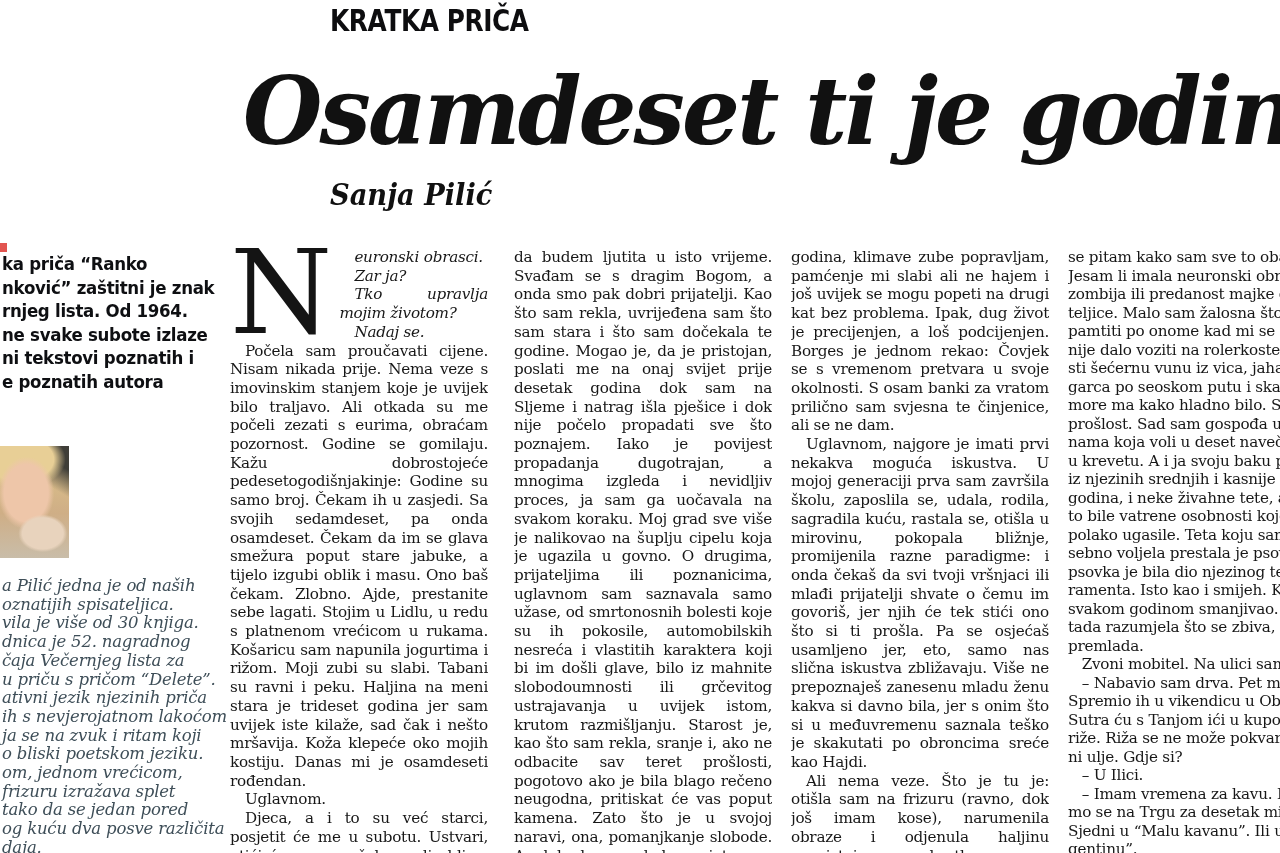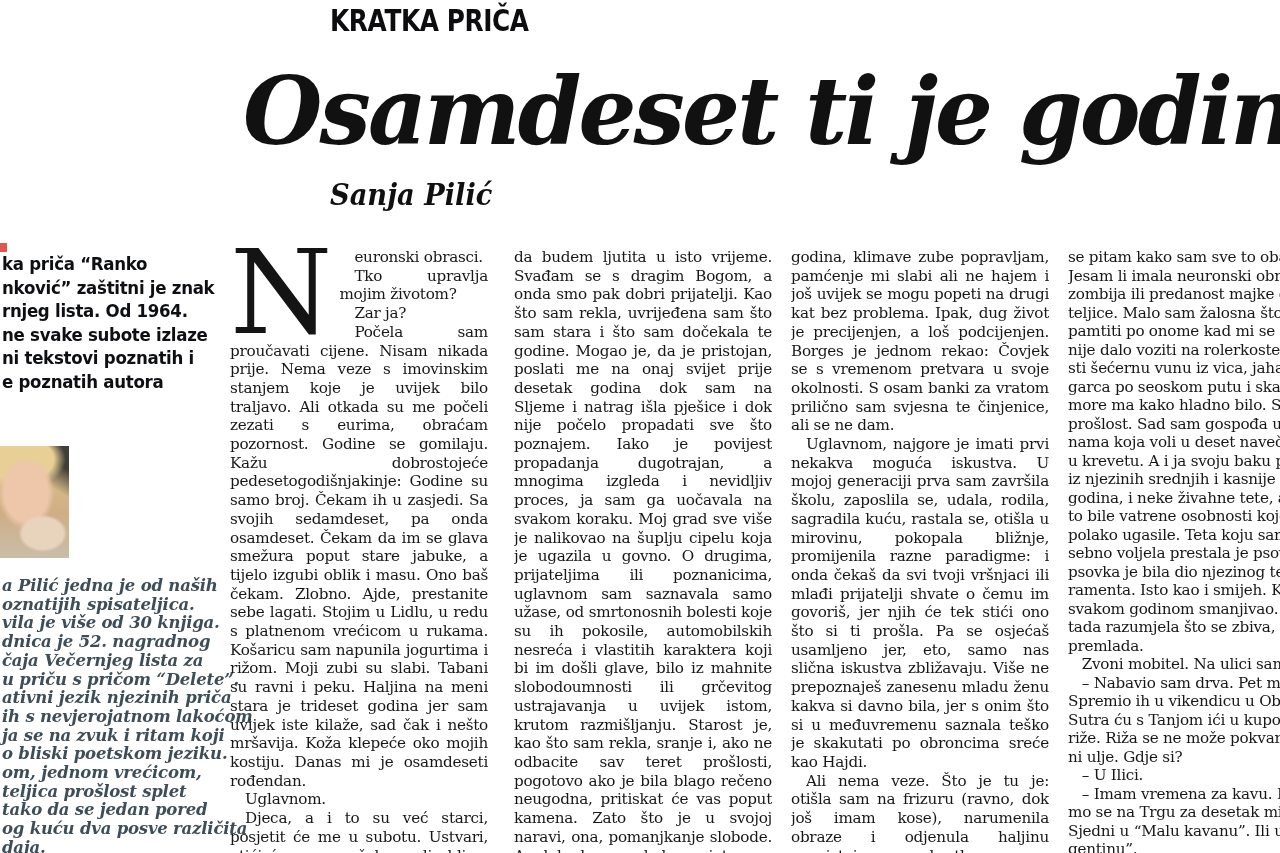--- a/index.html
+++ b/index.html
@@ -46,39 +46,39 @@
       radial-gradient(60px 40px at 30% 12%, #e8cf96 0 55%, rgba(232,207,150,0) 75%),
       linear-gradient(210deg, #3f3e38 0 16%, rgba(63,62,56,0) 34%),
       linear-gradient(180deg,#dcc08a 0%,#d6b988 35%,#cfae86 60%,#c9bda9 100%);
   }
   .sidebar-bio{
     position:absolute;left:2px;top:577px;width:214px;
     font-family:"DejaVu Serif","Liberation Serif",serif;
     font-style:italic;font-size:16.5px;line-height:18.7px;color:#3e4e58;
     letter-spacing:-0.2px;
   }
-  .sidebar-bio p{margin:0;white-space:nowrap;font-weight:bold;}
+  .sidebar-bio p{margin:0;white-space:nowrap;}
   
   .col{
     position:absolute;top:248px;width:258px;height:605px;overflow:hidden;
     font-size:15.2px;line-height:18.7px;text-align:justify;
     letter-spacing:-0.25px;color:#171717;
   }
   .col1{left:230px;}
   .col2{left:514px;}
   .col3{left:791px;}
   .col4{left:1068px;width:262px;text-align:left;}
   .col p{margin:0;text-indent:15px;}
   .col p.noindent{text-indent:0;}
   .dropcap{
     float:left;font-family:"DejaVu Serif",serif;font-size:117px;
     line-height:86px;height:88px;padding-right:7px;padding-top:2px;color:#141414;
     letter-spacing:0;text-indent:0;
   }
-  .lead-line{text-indent:18px;}
+  .lead-line{text-indent:18px;font-style:italic;}
   .lead-first{text-indent:0;}
   .col4 p{white-space:pre;overflow:hidden;text-indent:0;margin:0;line-height:18.5px;}
 </style>
 </head>
 <body>
 
 <div id="page">
 
   <div class="kicker">KRATKA PRIČA</div>
   <h1 class="headline" style="margin:0;">Osamdeset ti je godina već</h1>
@@ -104,32 +104,33 @@
       <p>oznatijih spisateljica.</p>
       <p>vila je više od 30 knjiga.</p>
       <p>dnica je 52. nagradnog</p>
       <p>čaja Večernjeg lista za</p>
       <p>u priču s pričom “Delete”.</p>
       <p>ativni jezik njezinih priča</p>
       <p>ih s nevjerojatnom lakoćom</p>
       <p>ja se na zvuk i ritam koji</p>
       <p>o bliski poetskom jeziku.</p>
       <p>om, jednom vrećicom,</p>
-      <p>teljica prošlost splet</p>
+      <p>frizuru izražava splet</p>
       <p>tako da se jedan pored</p>
       <p>og kuću dva posve različita</p>
       <p>daja.</p>
     </div>
 
   <div class="col col1">
     <span class="dropcap">N</span>
     <div>
         <p class="lead-line lead-first">euronski obrasci.</p>
+        <p class="lead-line">Zar ja?</p>
         <p class="lead-line">Tko upravlja mojim životom?</p>
-        <p class="lead-line">Zar ja?</p>
+        <p class="lead-line">Nadaj se.</p>
       </div>
     <div>
 
     <p>Počela sam proučavati cijene. Nisam nikada prije. Nema veze s imovinskim stanjem koje je uvijek bilo traljavo. Ali otkada su me počeli zezati s eurima, obraćam pozornost. Godine se gomilaju. Kažu dobrostojeće pedesetogodišnjakinje: Godine su samo broj. Čekam ih u zasjedi. Sa svojih sedamdeset, pa onda osamdeset. Čekam da im se glava smežura poput stare jabuke, a tijelo izgubi oblik i masu. Ono baš čekam. Zlobno. Ajde, prestanite sebe lagati. Stojim u Lidlu, u redu s platnenom vrećicom u rukama. Košaricu sam napunila jogurtima i rižom. Moji zubi su slabi. Tabani su ravni i peku. Haljina na meni stara je trideset godina jer sam uvijek iste kilaže, sad čak i nešto mršavija. Koža klepeće oko mojih kostiju. Danas mi je osamdeseti rođendan.</p>
         <p>Uglavnom.</p>
         <p>Djeca, a i to su već starci, posjetit će me u subotu. Ustvari, otići ćemo na ručak negdje blizu. Do onda ću uživati sama. Trebala bih se veseliti malim stvarima, ali moja buntovna</p>
       </div>
   </div>
 
   <div class="col col2">

